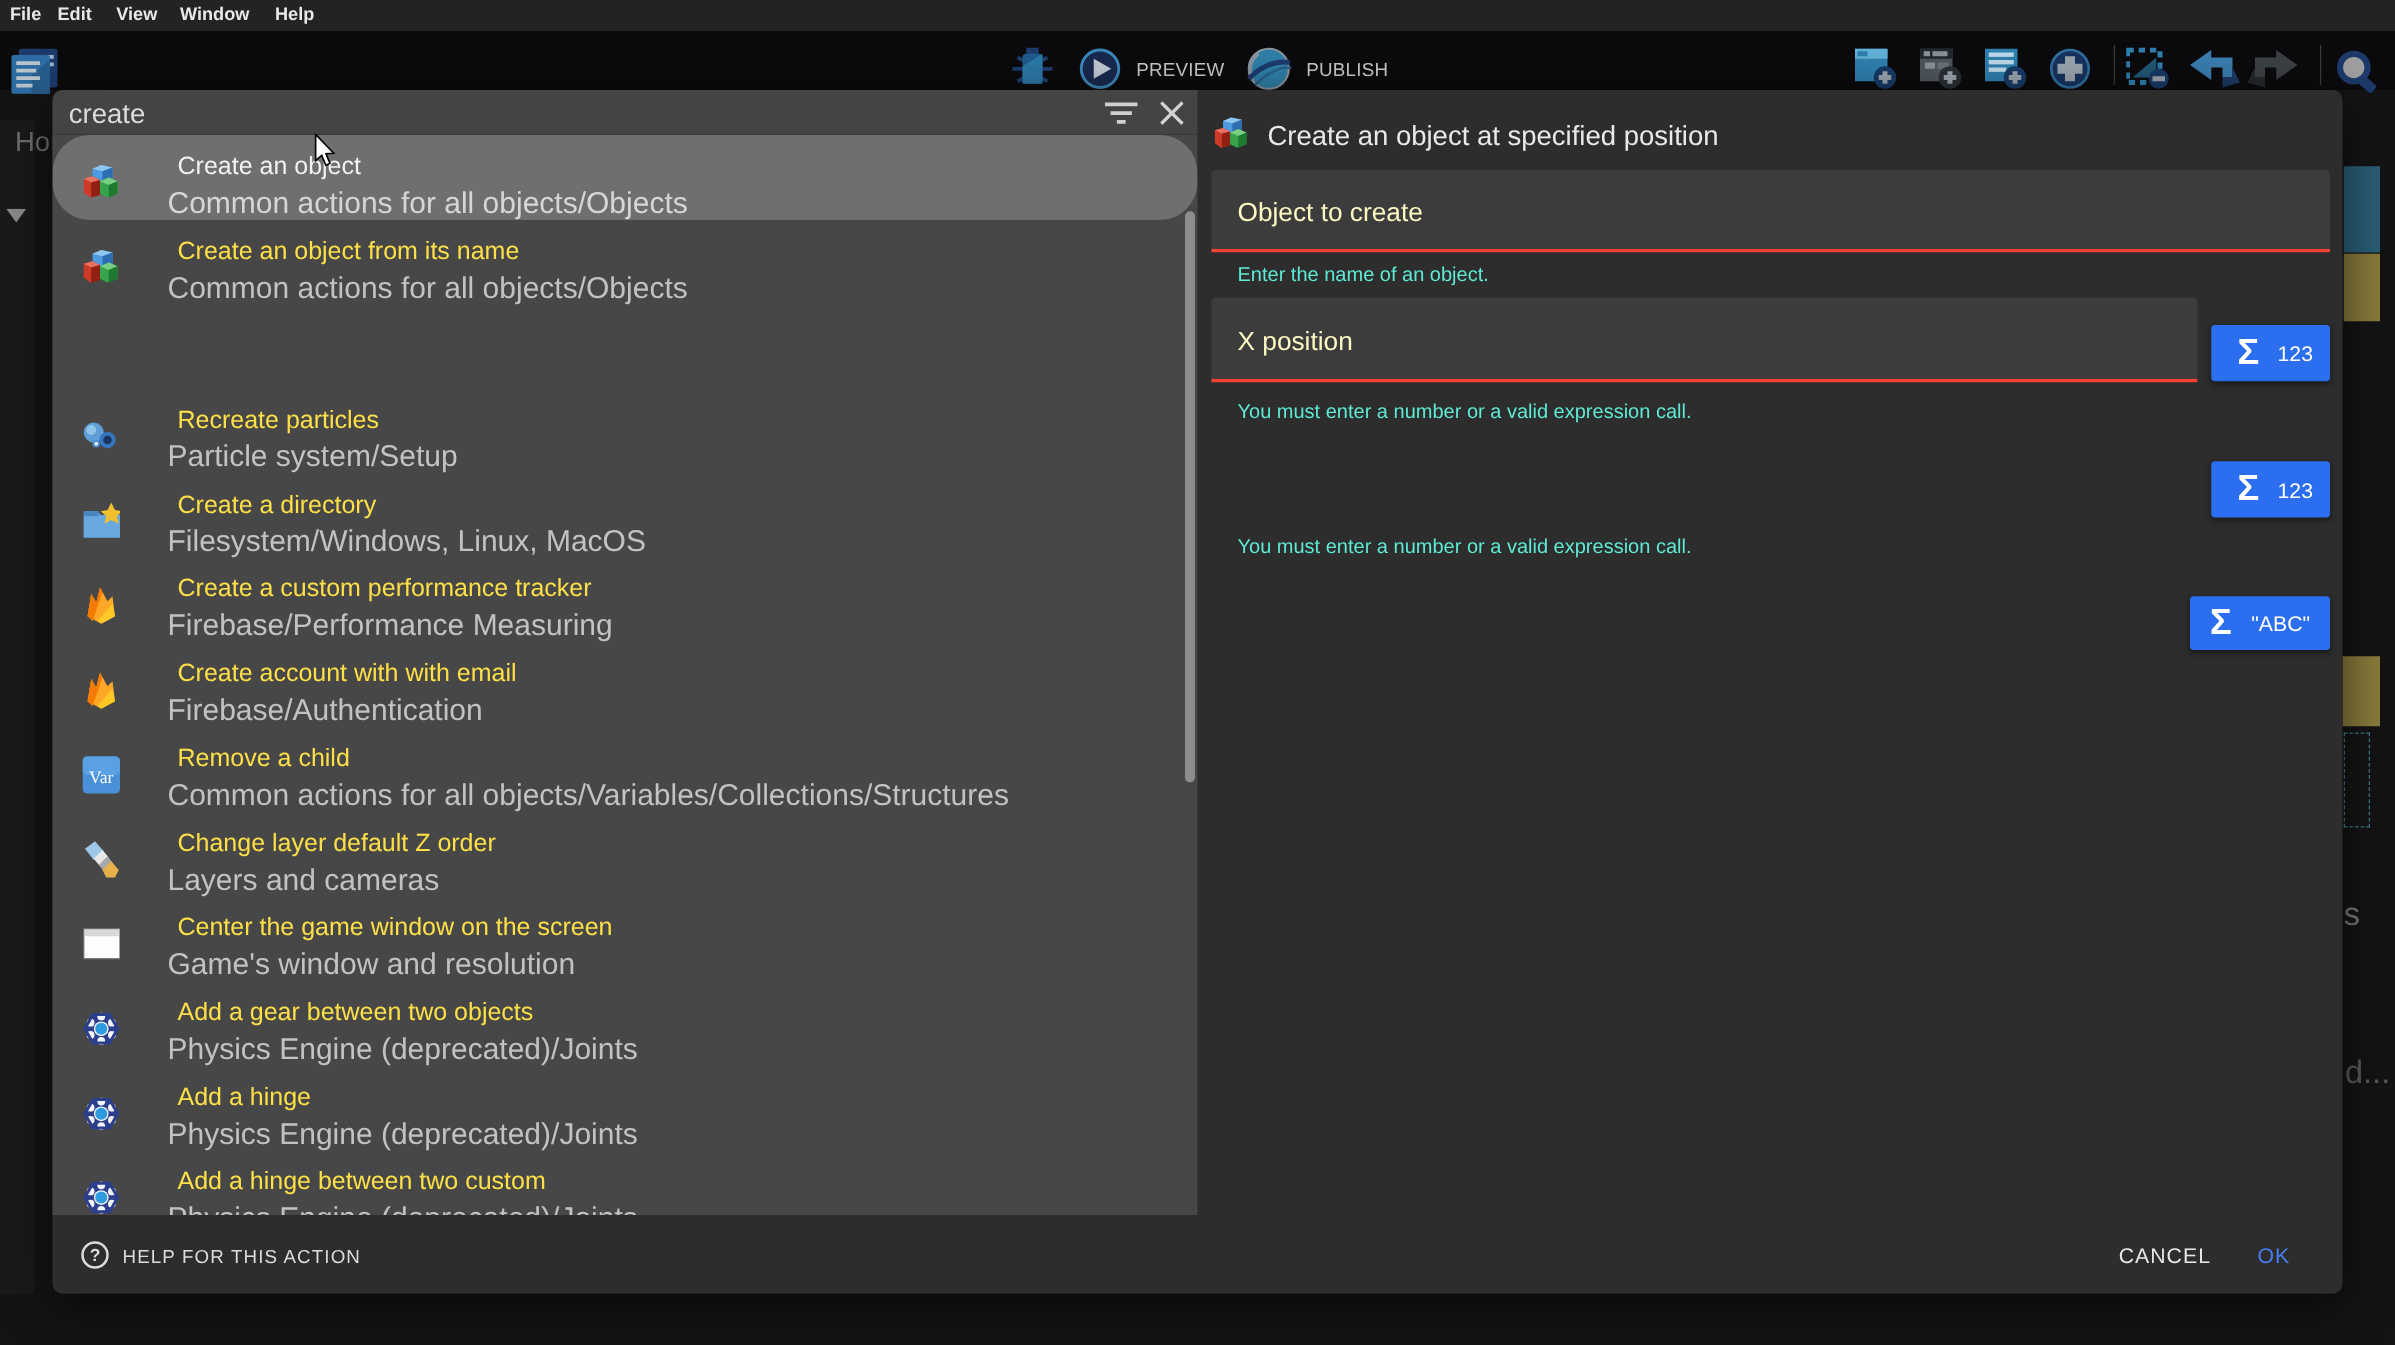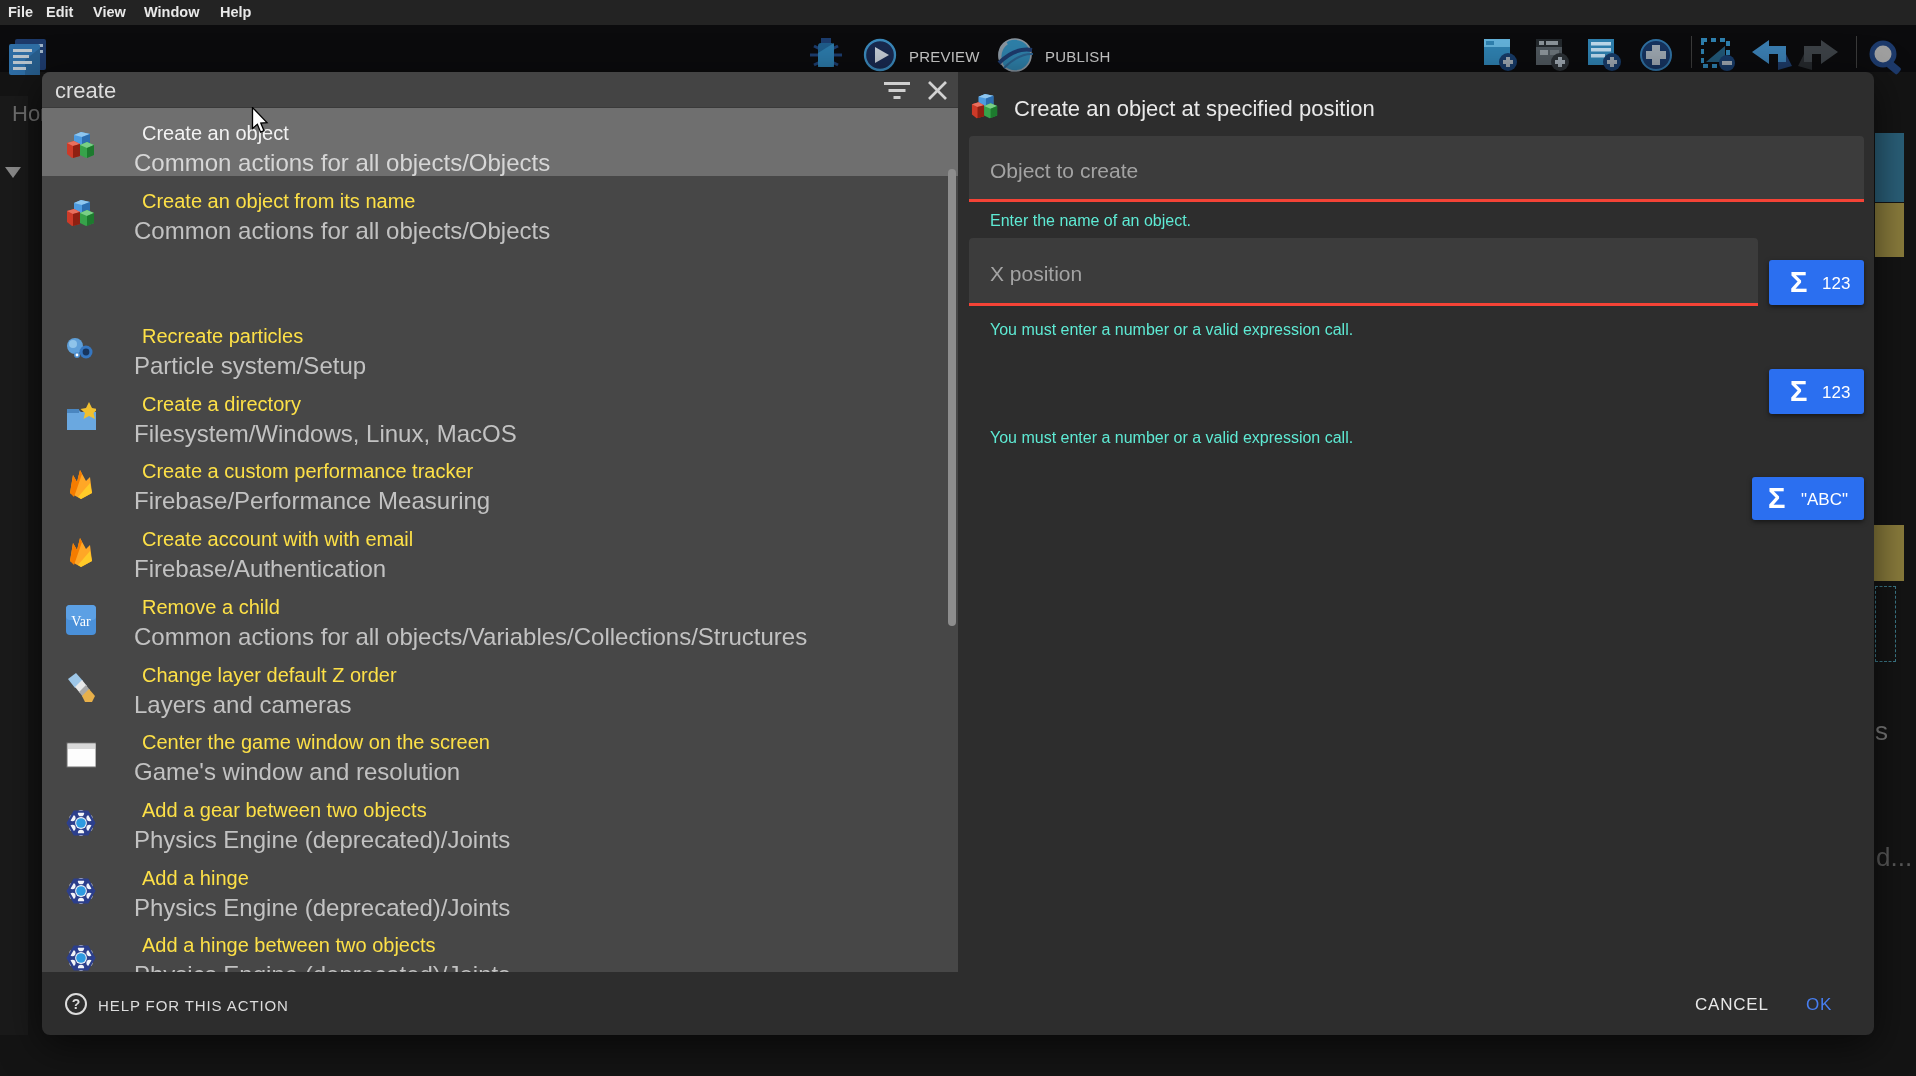--- a/index.html
+++ b/index.html
@@ -16,30 +16,30 @@
   .tbtext { position:absolute; color:#c9c9c9; font-size:15px; letter-spacing:.2px; top:48px; }
 
   
   .sep { position:absolute; top:36px; width:1px; height:32px; background:#3a3a3a; }
 
   
   #dialog { left:42px; top:72px; width:1832px; height:963px; background:#2d2d2d; border-radius:8px; box-shadow:0 10px 40px rgba(0,0,0,.6); }
   #searchbar { left:42px; top:72px; width:916px; height:36px; background:#444444; border-radius:8px 0 0 0; border-bottom:1px solid #3a3a3a;}
   #searchtext { left:55px; top:78px; font-size:22px; color:#dddddd; position:absolute; }
   #list { left:42px; top:108px; width:916px; height:864px; background:#474747; overflow:hidden; position:absolute; }
-  .row { position:absolute; left:0; width:916px; height:68px; }
+  .row { position:absolute; left:0; width:916px; height:68px;border-radius:30px; }
   .row.hl { background:#6f6f6f; }
   .ricon { position:absolute; left:24px; width:30px; height:30px; }
   .rt { position:absolute; left:100px; color:#fde047; font-size:20px; white-space:nowrap; }
   .rs { position:absolute; left:92px; color:#c2c2c2; font-size:24px; white-space:nowrap; }
   #scrollthumb { left:948px; top:169px; width:8px; height:457px; background:#8d8d8d; border-radius:4px; }
 
   
   .fld { position:absolute; background:#3c3c3c; border-radius:4px 4px 0 0; }
-  .flabel { position:absolute; left:21px; font-size:21px; color:#a3a3a3; white-space:nowrap; }
+  .flabel { position:absolute; left:21px; font-size:21px; color:#fef9c3; white-space:nowrap; }
   .helper { position:absolute; font-size:16px; color:#5eead4; white-space:nowrap; }
   .sigbtn { position:absolute; background:#2b6ff0; border-radius:3px; box-shadow:0 2px 5px rgba(0,0,0,.5); color:#ffffff; }
   .sigbtn .sg { position:absolute; font-size:29px; font-weight:700; }
   .sigbtn .nm { position:absolute; font-size:17px; }
 
   
   #cancel { left:1695px; top:995px; font-size:17px; color:#e8e8e8; letter-spacing:.8px; position:absolute; }
   #ok { left:1806px; top:995px; font-size:17px; color:#477ef0; letter-spacing:.8px; position:absolute; }
   #helptext { left:98px; top:997px; font-size:15px; color:#dcdcdc; letter-spacing:.9px; position:absolute; }
 </style>
@@ -325,21 +325,21 @@
       <svg class="ricon" style="top:23px" viewBox="0 0 30 30" width="32" height="32">
           <use href="#gear"></use>
         </svg>
       <div class="rt" style="top:14px">Add a hinge</div>
       <div class="rs" style="top:41px">Physics Engine (deprecated)/Joints</div>
     </div>
     <div class="row" style="top:812px">
       <svg class="ricon" style="top:23px" viewBox="0 0 30 30" width="32" height="32">
           <use href="#gear"></use>
         </svg>
-      <div class="rt" style="top:14px">Add a hinge between two objects</div>
+      <div class="rt" style="top:14px">Add a hinge between two custom</div>
       <div class="rs" style="top:41px">Physics Engine (deprecated)/Joints</div>
     </div>
   </div>
   <div id="scrollthumb" class="abs"></div>
 
   <svg class="abs" style="left:882px;top:78px" width="30" height="26" viewBox="0 0 30 26">
     <g fill="#cfcfcf">
       <rect x="2" y="4" width="26" height="3"></rect>
       <rect x="6.5" y="11" width="17" height="3"></rect>
       <rect x="11.5" y="18" width="7" height="3"></rect>

